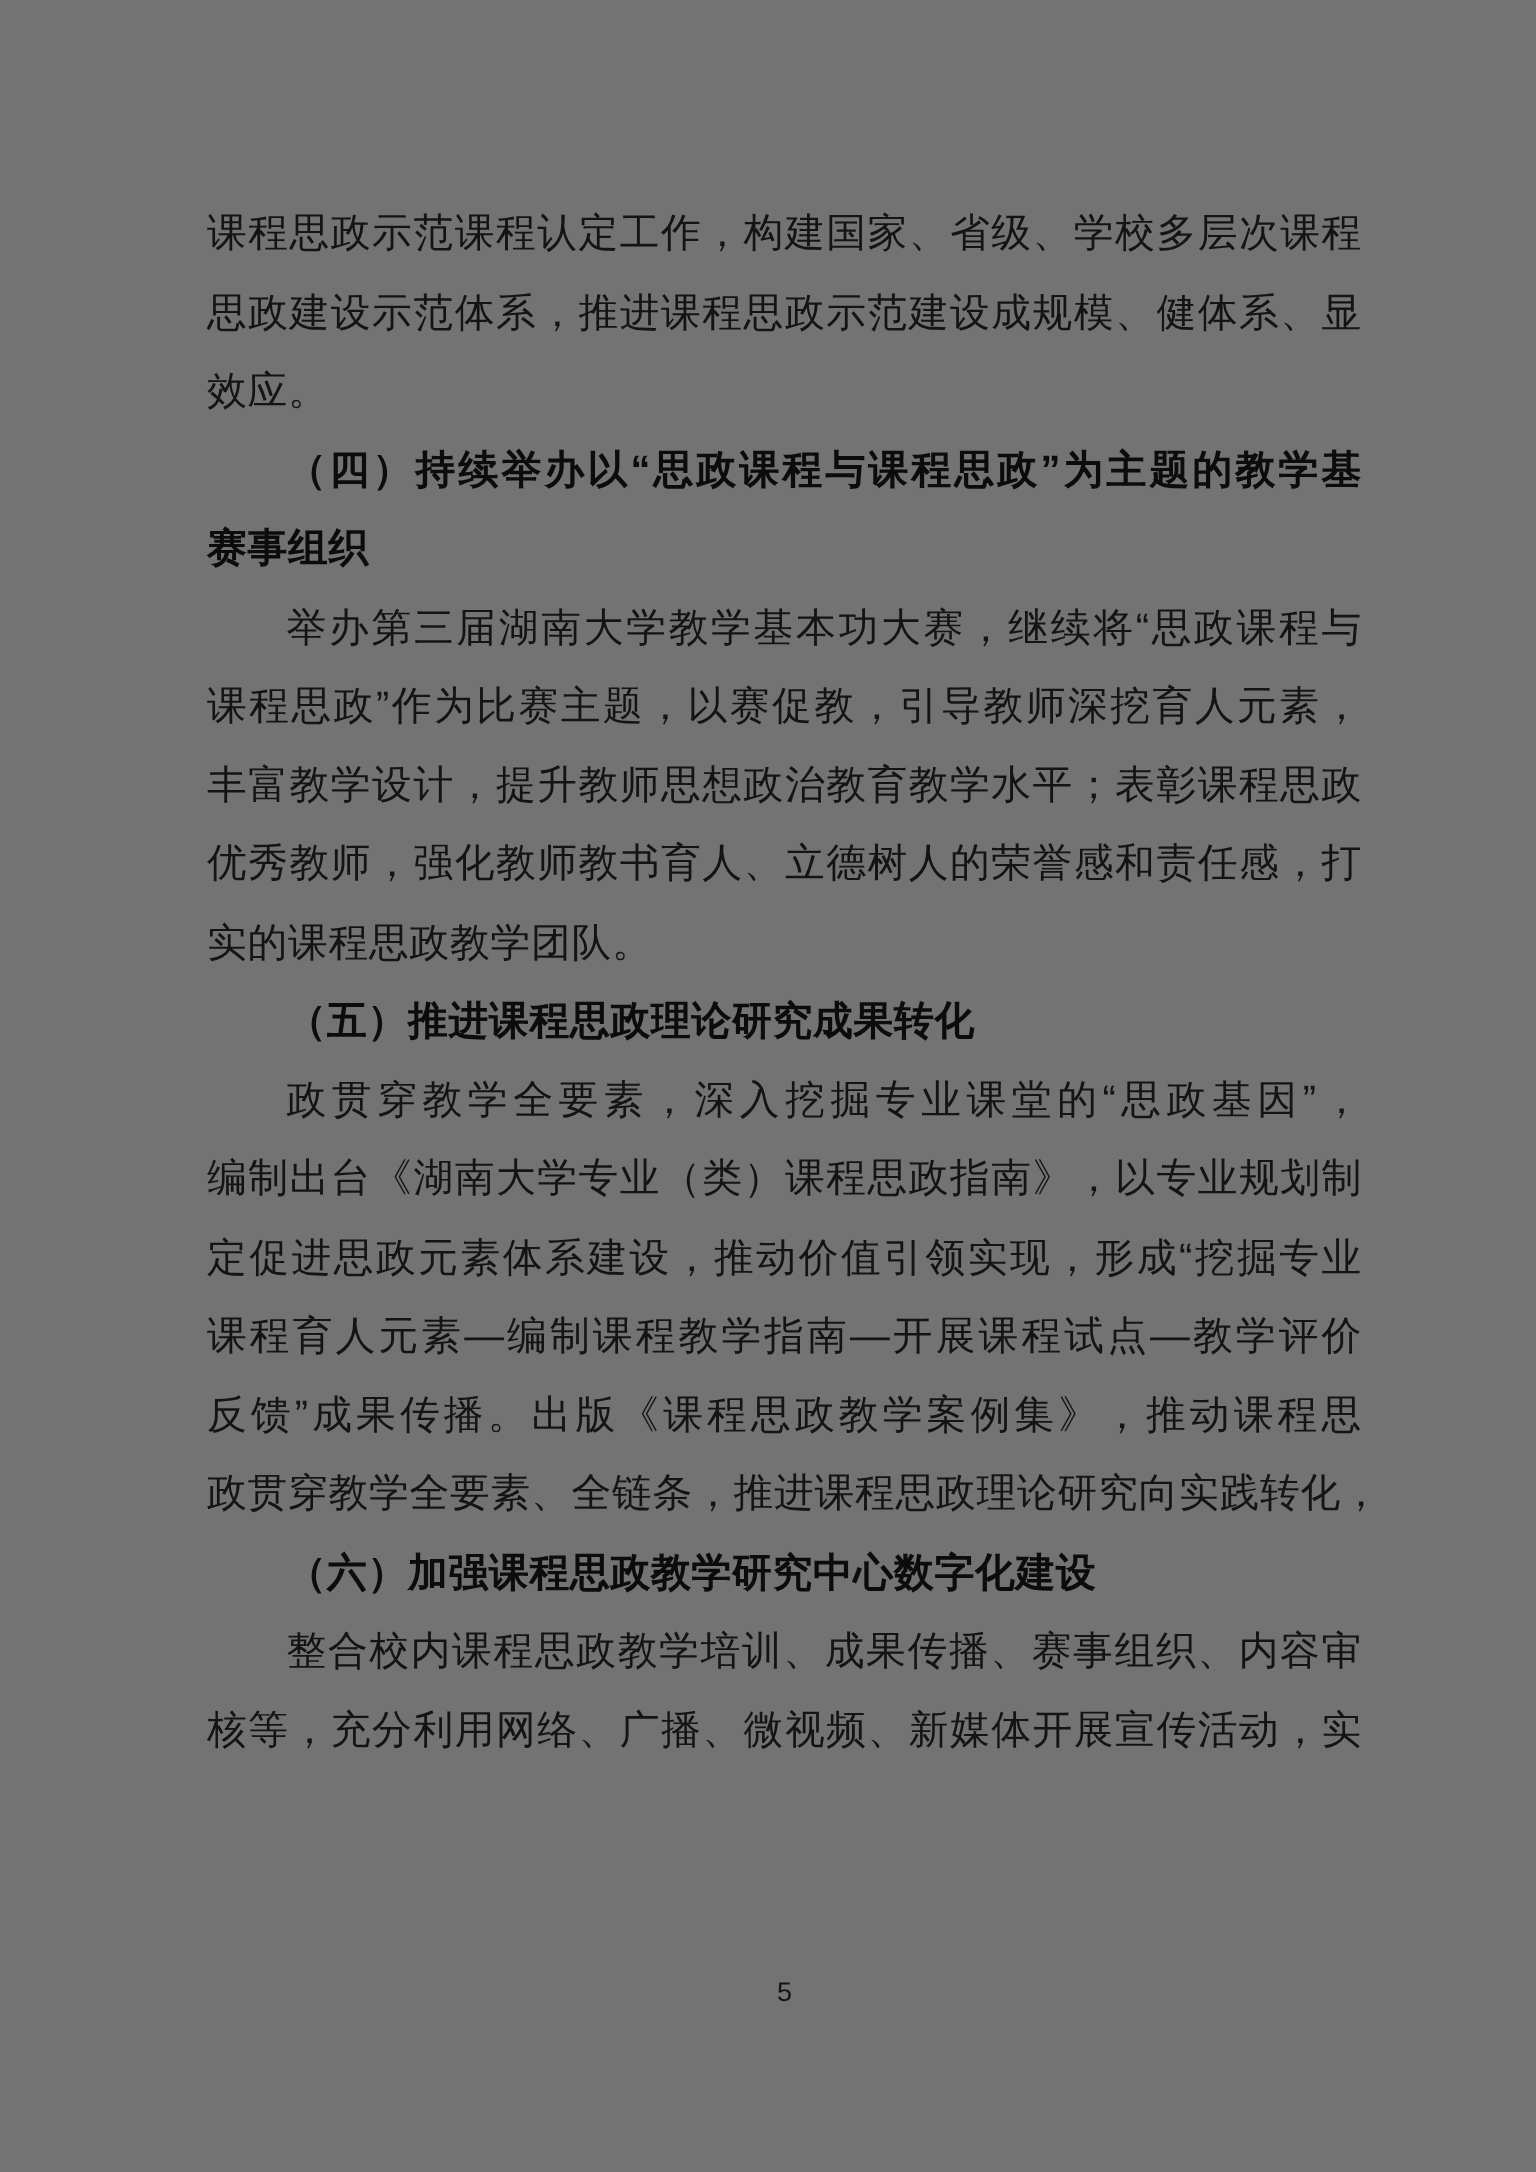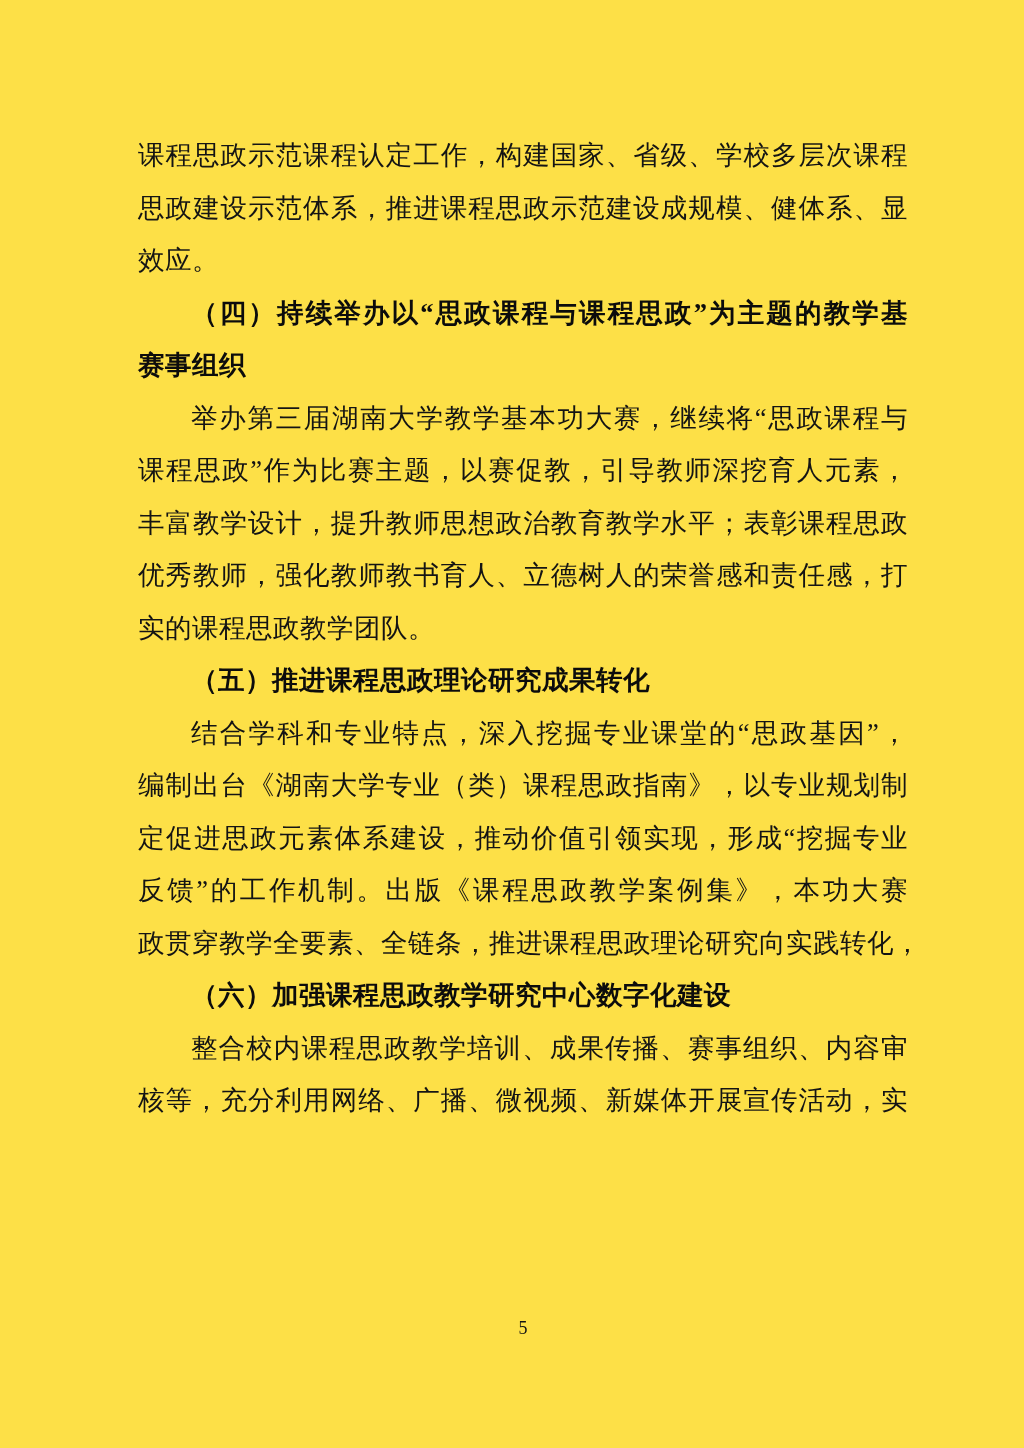--- a/index.html
+++ b/index.html
@@ -5,22 +5,22 @@
   html, body {
     margin: 0;
     padding: 0;
     background: #e8e8e8;
   }
   .page {
     position: relative;
     width: 1024px;
     height: 1448px;
     margin: 0 auto;
-    background: #fde047;
-    font-family: Liberation Serif, serif;
+    background: #737373;
+    font-family: Liberation Sans, sans-serif;
     color: #141414;
     overflow: hidden;
   }
   .content {
     position: absolute;
     left: 138px;
     top: 129px;
     width: 770px;
   }
   .line {
@@ -70,24 +70,25 @@
     <div class="line heading para-end">赛事组织</div>
 
     <div class="line indent">举办第三届湖南大学教学基本功大赛，继续将“思政课程与</div>
     <div class="line">课程思政”作为比赛主题，以赛促教，引导教师深挖育人元素，</div>
     <div class="line">丰富教学设计，提升教师思想政治教育教学水平；表彰课程思政</div>
     <div class="line">优秀教师，强化教师教书育人、立德树人的荣誉感和责任感，打</div>
     <div class="line para-end">实的课程思政教学团队。</div>
 
     <div class="line heading indent para-end">（五）推进课程思政理论研究成果转化</div>
 
-    <div class="line indent">结合学科和专业特点，深入挖掘专业课堂的“思政基因”，</div>
+    <div class="line indent">政贯穿教学全要素，深入挖掘专业课堂的“思政基因”，</div>
     <div class="line">编制出台《湖南大学专业（类）课程思政指南》，以专业规划制</div>
     <div class="line">定促进思政元素体系建设，推动价值引领实现，形成“挖掘专业</div>
-    <div class="line">反馈”的工作机制。出版《课程思政教学案例集》，本功大赛</div>
+    <div class="line">课程育人元素—编制课程教学指南—开展课程试点—教学评价</div>
+    <div class="line">反馈”成果传播。出版《课程思政教学案例集》，推动课程思</div>
     <div class="line">政贯穿教学全要素、全链条，推进课程思政理论研究向实践转化，</div>
 
     <div class="line heading indent para-end">（六）加强课程思政教学研究中心数字化建设</div>
 
     <div class="line indent">整合校内课程思政教学培训、成果传播、赛事组织、内容审</div>
     <div class="line">核等，充分利用网络、广播、微视频、新媒体开展宣传活动，实</div>
 
   </div>
 
   <div class="page-footer">

